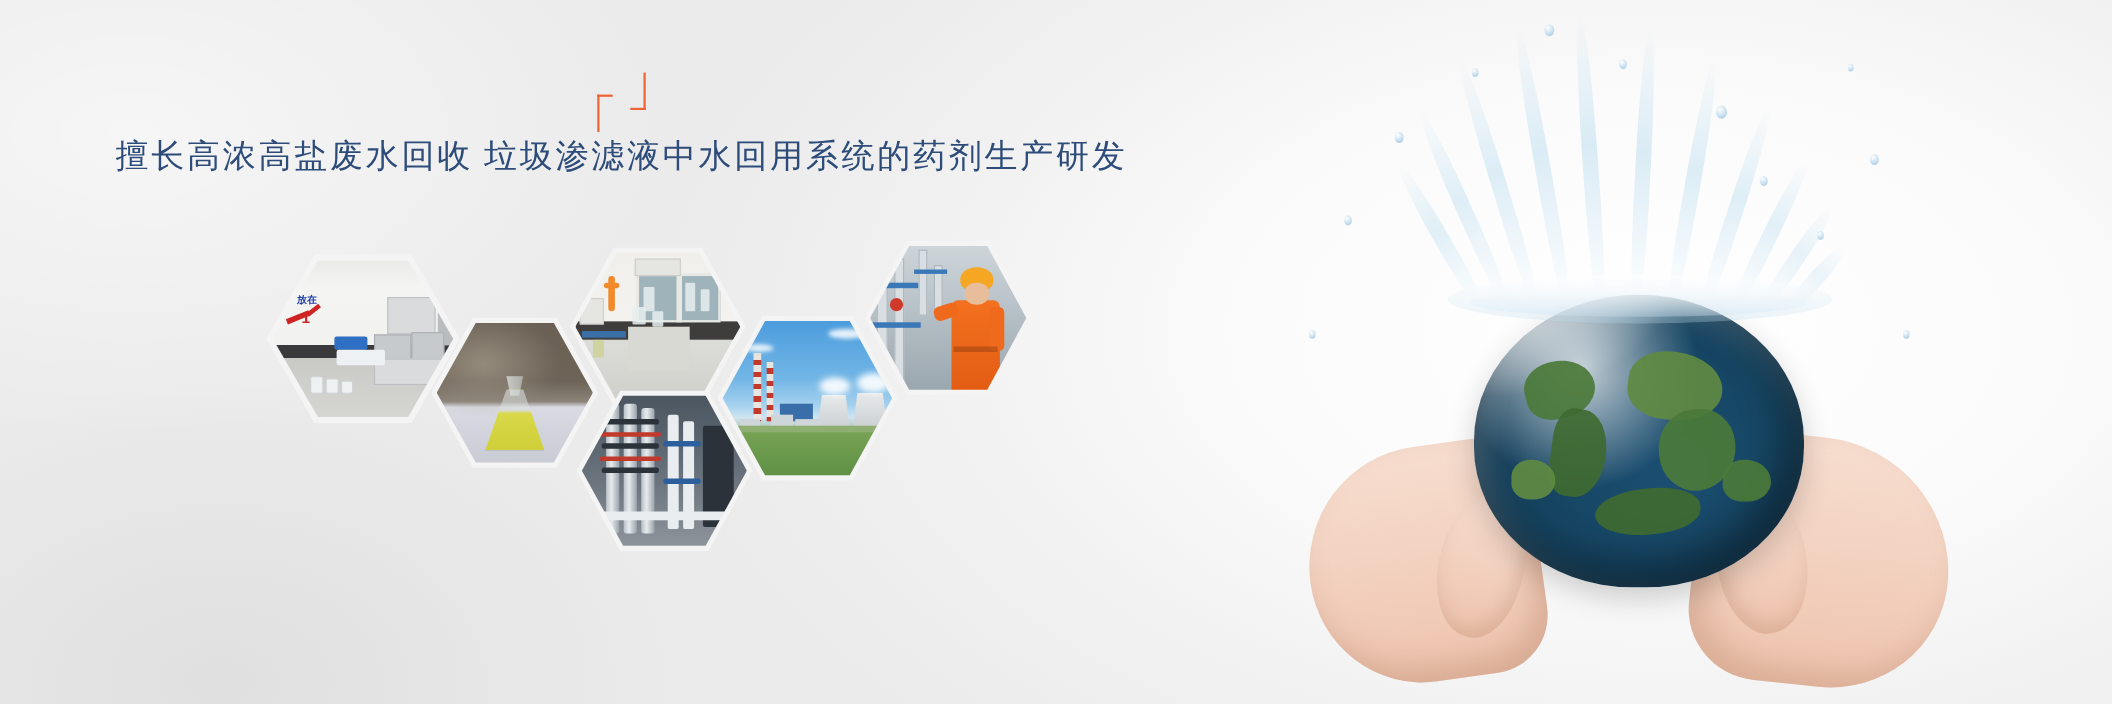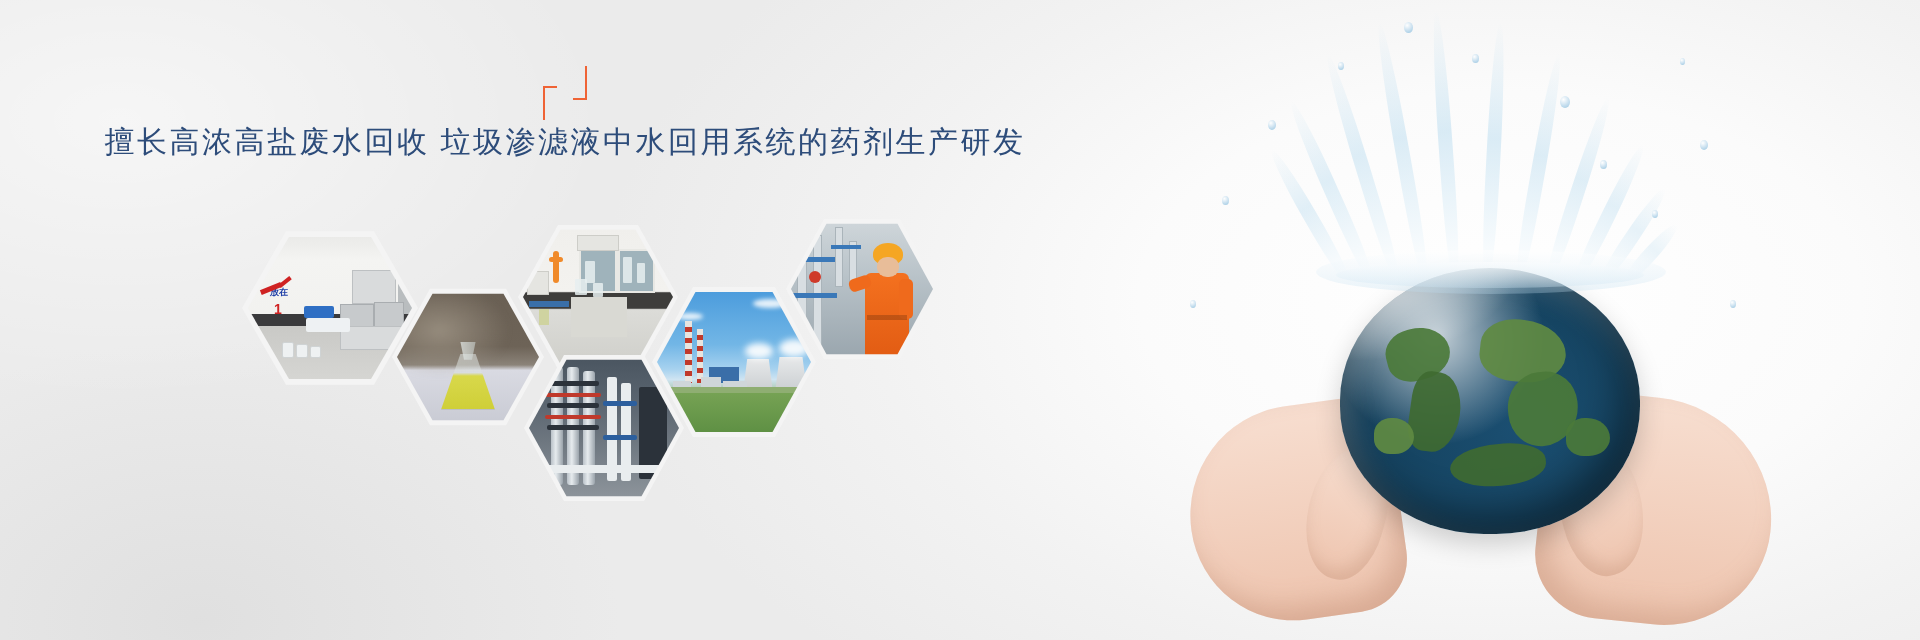--- a/index.html
+++ b/index.html
@@ -30,21 +30,21 @@
   .title-wrap .brk{ position:absolute; width:14px; height:34px; border-color:#ef6335; border-style:solid;}
   .title-wrap .brk.tl{ left:0; top:0; border-width:2px 0 0 2px;}
   .title-wrap .brk.br{ right:0; bottom:0; border-width:0 2px 2px 0;}
   .title{
     font-family:"Liberation Serif","DejaVu Serif",serif;
     font-size:37px; font-weight:700; color:#ef6335; letter-spacing:1px;
     white-space:nowrap; line-height:46px;
   }
   .subtitle{
     margin-top:18px; font-size:30px; color:#2d4c7a; letter-spacing:2.5px;
-    font-family:Liberation Sans, sans-serif; white-space:nowrap; line-height:40px;
+    font-family:Liberation Serif, serif; white-space:nowrap; line-height:40px;
   }
 
   
   .hexes{ position:absolute; left:0; top:0; width:1130px; height:640px; z-index:5;}
   .hex{
     position:absolute;
     -webkit-clip-path:polygon(25% 2%,75% 2%,100% 50%,75% 98%,25% 98%,0% 50%);
     clip-path:polygon(25% 2%,75% 2%,100% 50%,75% 98%,25% 98%,0% 50%);
     background:#cfd4d8;
     filter:drop-shadow(0 2px 4px rgba(0,0,0,.10));
@@ -65,21 +65,21 @@
       
       linear-gradient(to bottom, rgba(0,0,0,0) 54%, #3a3a3c 54%, #3a3a3c 62%, rgba(0,0,0,0) 62%),
       
       linear-gradient(to bottom,#e9e9e7 0%,#f4f4f2 18%,#efefec 100%);
   }
   .lab1 .cab{ position:absolute; background:#d9dbdc; border:1px solid #bdc0c2;}
   .lab1 .cabdark{ position:absolute; background:#b9bdbf;}
   .lab1 .panel{ position:absolute; background:#c7cacc; border:1px solid #a9adb0;}
   .lab1 .blue{ position:absolute; background:#2f6fc4; border-radius:2px;}
   .lab1 .jug{ position:absolute; background:#eef1f2; border:1px solid #cfd3d4; border-radius:2px;}
-  .lab1 .slogan{ position:absolute; color:#2040a8; font-weight:700; font-size:9px; line-height:9px;margin-top:20px;}
+  .lab1 .slogan{ position:absolute; color:#2040a8; font-weight:700; font-size:9px; line-height:9px;}
   .lab1 .slogan .r{ color:#cf2222; }
 
   
   .flaskscene{ position:absolute; inset:0;
     background:linear-gradient(to bottom,#6a6054 0%,#6d6357 42%,#8b8379 56%,#d9dae2 60%,#c9cbd4 100%);
   }
   .flaskscene .blurbg{ position:absolute; inset:0;
     background:radial-gradient(ellipse 70% 50% at 30% 30%, rgba(160,150,135,.8), rgba(90,82,70,0) 70%);
     filter:blur(3px);
   }

